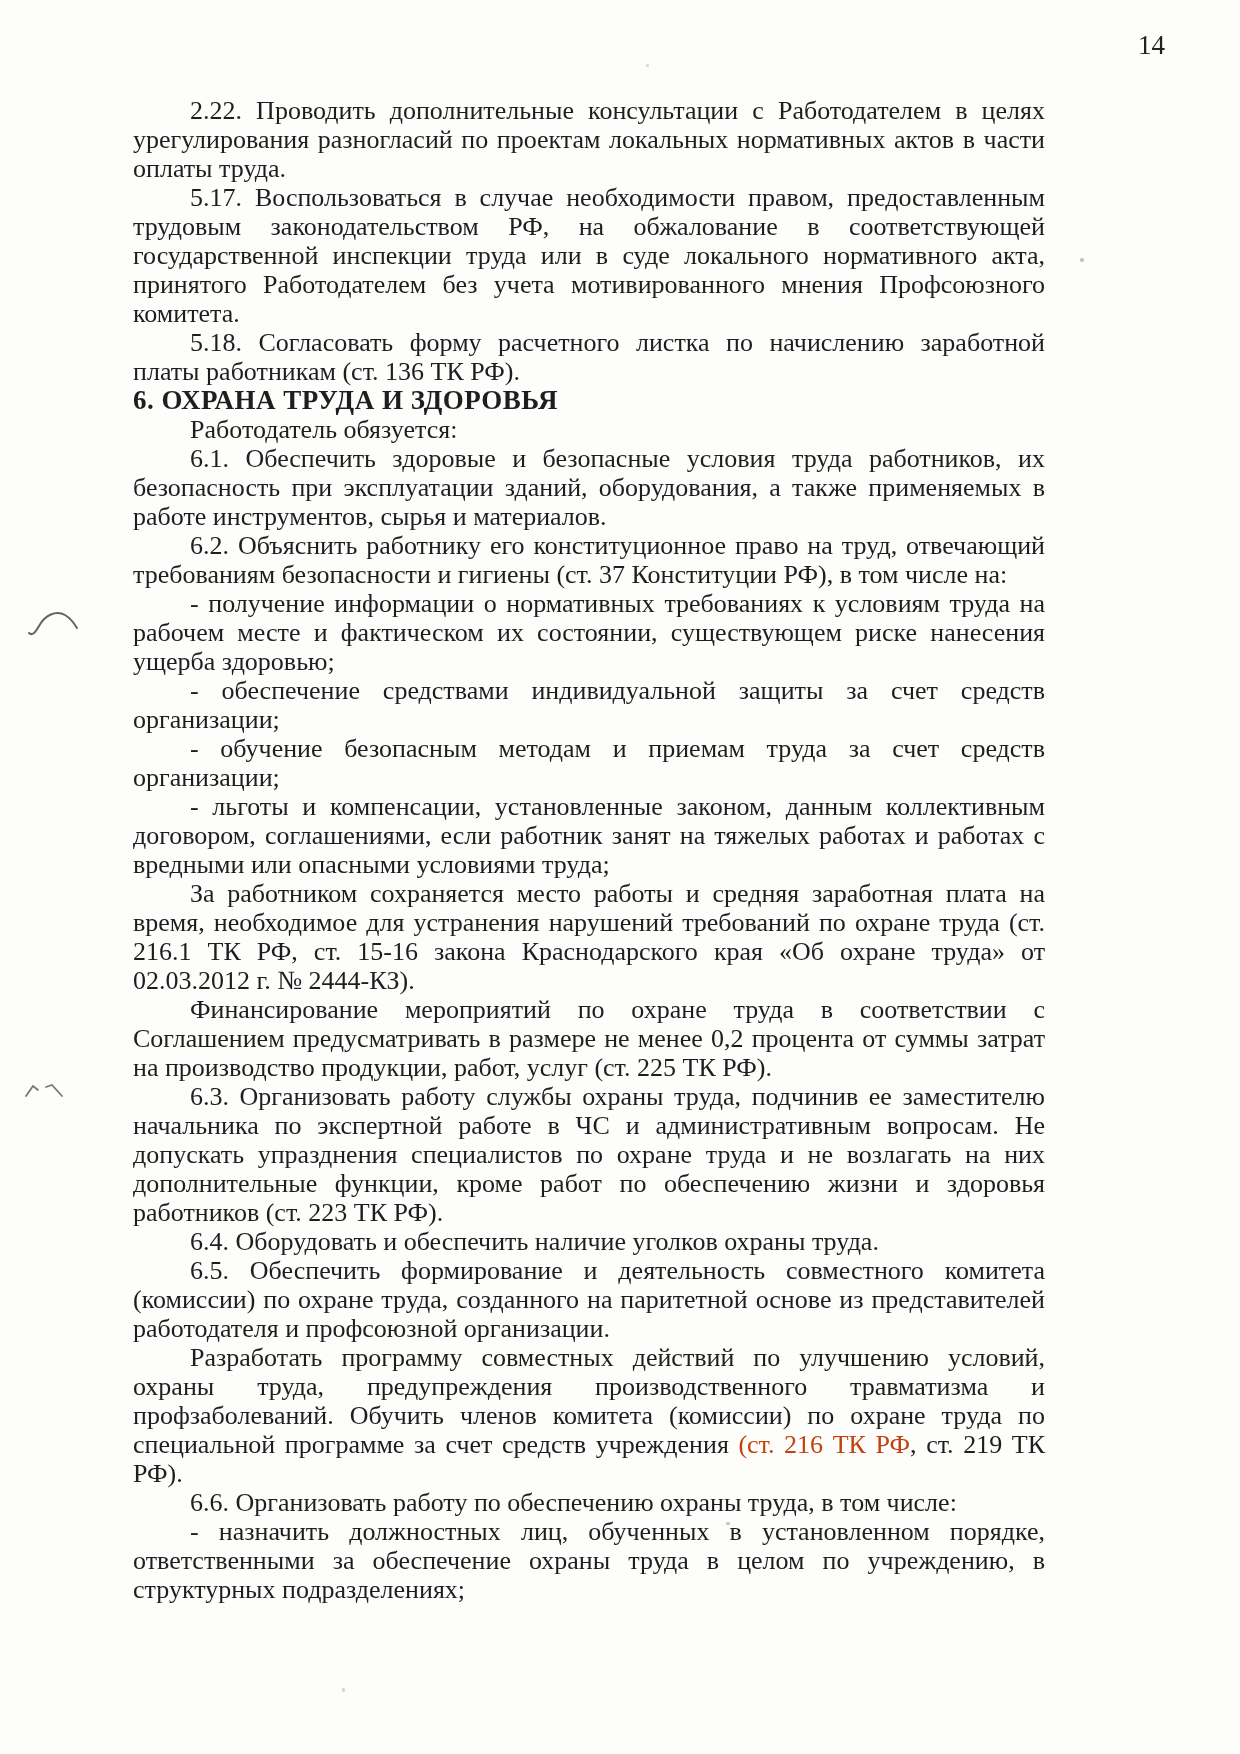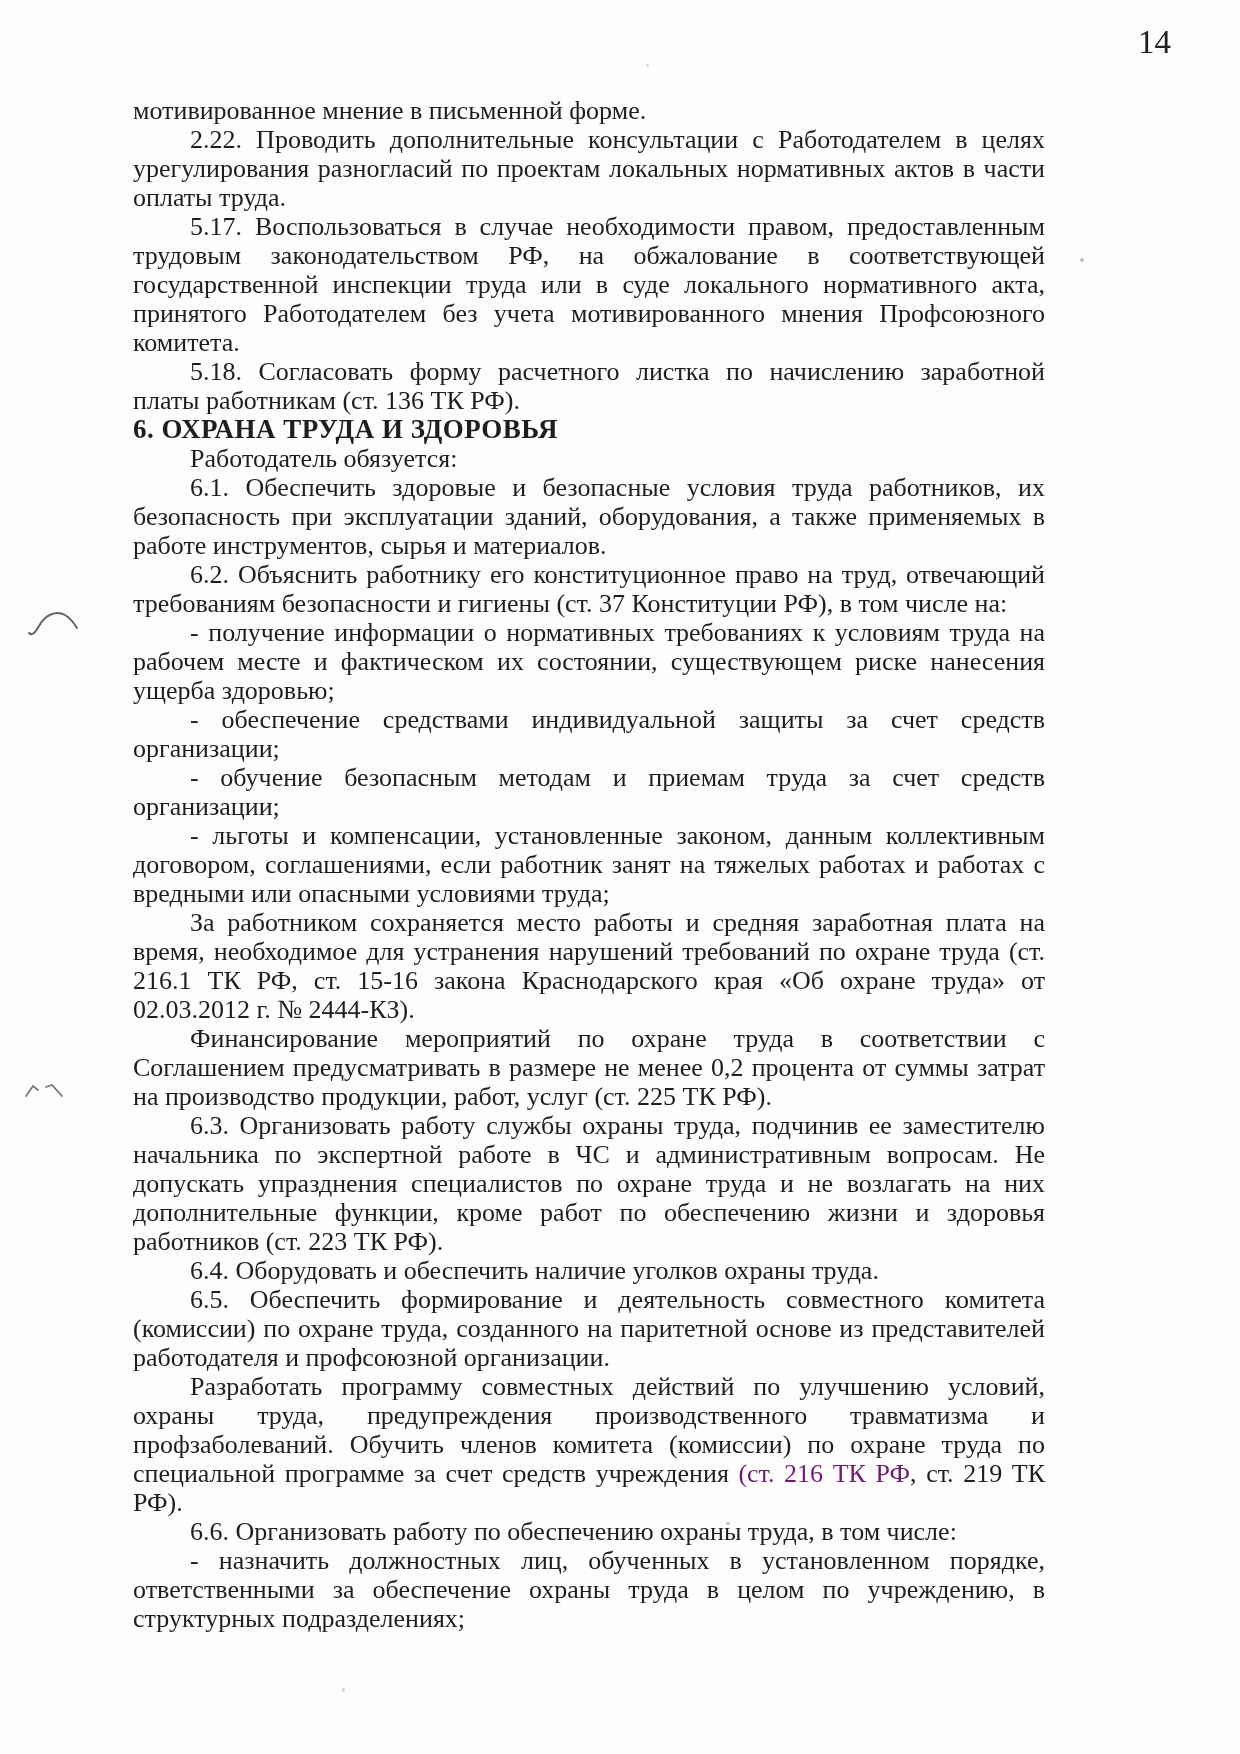--- a/index.html
+++ b/index.html
@@ -11,23 +11,23 @@
     position: relative;
     width: 1240px;
     height: 1754px;
     background: #fdfdfc;
     font-family: "Liberation Serif", "DejaVu Serif", serif;
     color: #1e1e1e;
     overflow: hidden;
   }
   .page-number {
     position: absolute;
-    top: 24px;
+    top: 30px;
     left: 1138px;
-    font-size: 33px;
+    font-size: 27px;
     color: #222;
   }
   .content {
     position: absolute;
     left: 133px;
     top: 96px;
     width: 912px;
     font-size: 26px;
     line-height: 29px;
     text-align: justify;
@@ -37,21 +37,21 @@
   .cont { text-indent: 0; }
   .head {
     margin: 37px 0 24px 0;
     text-align: left;
     font-weight: bold;
     font-size: 27px;
     text-indent: 0;
     letter-spacing: 0.5px;
   }
   .faded {
-    color: #701a75;
+    color: #c2410c;
   }
   .margin-mark {
     position: absolute;
   }
   .mark-arc { left: 26px; top: 606px; }
   .mark-zigzag { left: 24px; top: 1076px; }
   .speck {
     position: absolute;
     background: #8d8d8d;
     border-radius: 50%;
@@ -79,21 +79,20 @@
     <path d="M22 11 L28 9 L38 20" fill="none" stroke="#4a4a4a" stroke-width="1.8" stroke-linecap="round" opacity="0.75"></path>
   </svg>
 
   <span class="speck speck-1"></span>
   <span class="speck speck-2"></span>
   <span class="speck speck-3"></span>
   <span class="speck speck-4"></span>
   <span class="speck speck-5"></span>
 
   <div class="content">
-    <p class="cont">мотивированное мнение в письменной форме.</p>
     <p class="para">2.22. Проводить дополнительные консультации с Работодателем в целях урегулирования разногласий по проектам локальных нормативных актов в части оплаты труда.</p>
     <p class="para">5.17. Воспользоваться в случае необходимости правом, предоставленным трудовым законодательством РФ, на обжалование в соответствующей государственной инспекции труда или в суде локального нормативного акта, принятого Работодателем без учета мотивированного мнения Профсоюзного комитета.</p>
     <p class="para">5.18. Согласовать форму расчетного листка по начислению заработной платы работникам (ст. 136 ТК РФ).</p>
 
     <p class="head">6. ОХРАНА ТРУДА И ЗДОРОВЬЯ</p>
 
     <p class="para">Работодатель обязуется:</p>
     <p class="para">6.1. Обеспечить здоровые и безопасные условия труда работников, их безопасность при эксплуатации зданий, оборудования, а также применяемых в работе инструментов, сырья и материалов.</p>
     <p class="para">6.2. Объяснить работнику его конституционное право на труд, отвечающий требованиям безопасности и гигиены (ст. 37 Конституции РФ), в том числе на:</p>
     <p class="para">- получение информации о нормативных требованиях к условиям труда на рабочем месте и фактическом их состоянии, существующем риске нанесения ущерба здоровью;</p>

